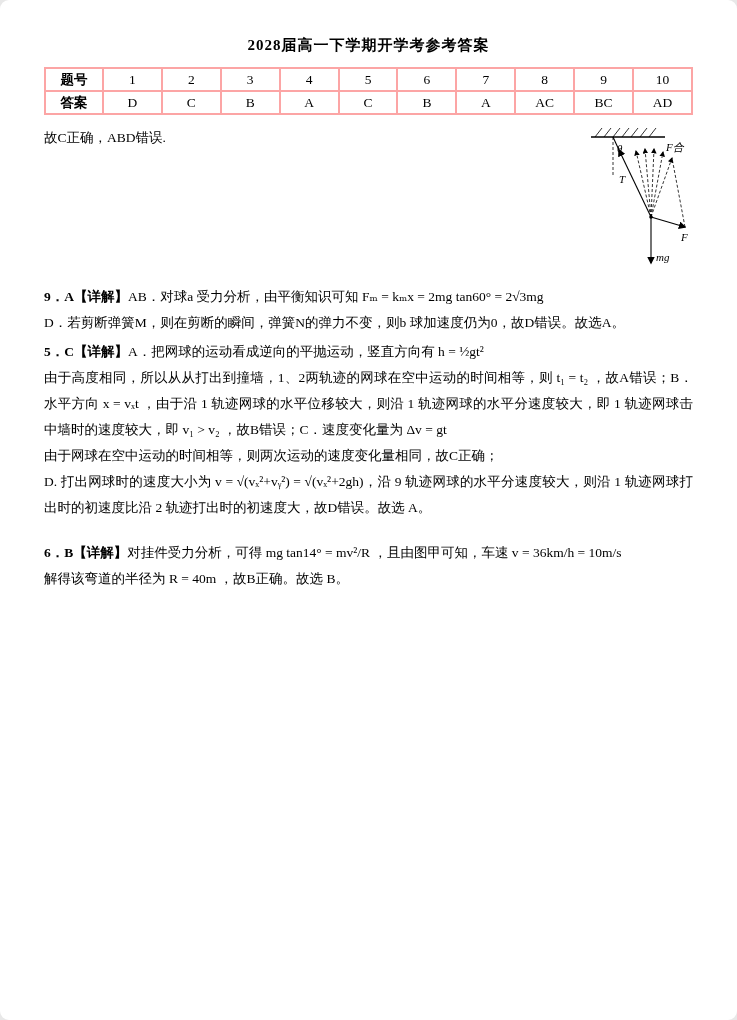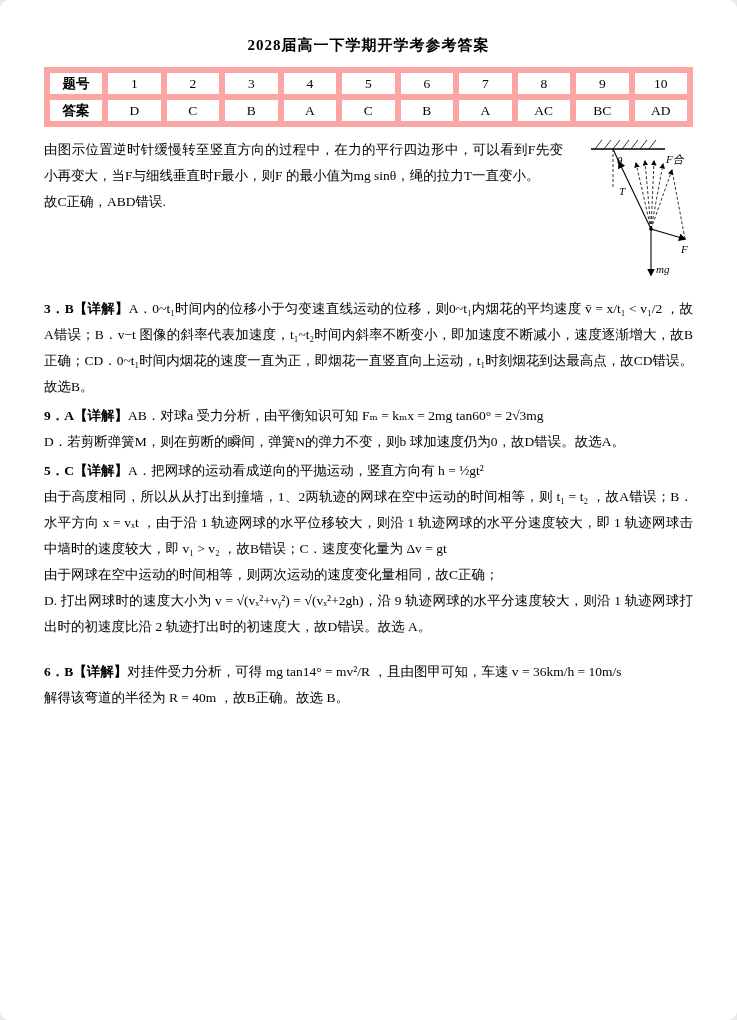--- a/index.html
+++ b/index.html
@@ -8,21 +8,21 @@
     margin:0 auto;padding:36px 44px 20px 44px;
     font-family:"Liberation Serif","DejaVu Serif",serif;color:#000;
     font-size:13.5px;overflow:hidden;border-radius:9px;
   }
   .title{
     text-align:center;font-weight:bold;font-size:15px;
     margin:0 0 12px 0;letter-spacing:1px;
   }
   table.answers{width:100%;border-collapse:collapse;table-layout:fixed;margin:0 0 10px 0;}
   table.answers td{
-    border:6px solid #fca5a5;text-align:center;height:21px;
+    border:2px solid #fca5a5;text-align:center;height:21px;
     font-size:13.5px;padding:0 2px;
   }
   td.rowhead{font-weight:bold;}
   .sol{text-align:justify;line-height:26px;margin:0 0 3px 0;}
   .lead{font-weight:bold;}
   .para{text-align:justify;line-height:26px;}
   .fig{
     float:right;width:120px;height:158px;margin:-4px 0 2px 10px;
   }
   .fig svg{width:100%;height:100%;}
@@ -114,28 +114,24 @@
 
         <circle cx="78" cy="96" r="1.8" fill="#000"></circle>
 
         <line x1="78" y1="96" x2="112" y2="106" stroke="#000" stroke-width="1.1" marker-end="url(#arr)"></line>
         <text x="108" y="120">F</text>
 
         <line x1="78" y1="96" x2="78" y2="142" stroke="#000" stroke-width="1.1" marker-end="url(#arr)"></line>
         <text x="83" y="140">mg</text>
       </svg>
     </div>
-    <div class="para">由图示位置逆时针缓慢转至竖直方向的过程中，在力的平行四边形中，可以看到F先变小再变大，当F与细线垂直时F最小，则F 的最小值为mg sinθ，绳的拉力T一直变小。</div>
     <div class="para">故C正确，ABD错误.</div>
     <div class="clear"></div>
   </div>
 
-  <div class="sol">
-    <span class="lead">3．B【详解】</span><span>A．0~t₁时间内的位移小于匀变速直线运动的位移，则0~t₁内烟花的平均速度 v̄ = x/t₁ &lt; v₁/2 ，故A错误；B．v−t 图像的斜率代表加速度，t₁~t₂时间内斜率不断变小，即加速度不断减小，速度逐渐增大，故B正确；CD．0~t₁时间内烟花的速度一直为正，即烟花一直竖直向上运动，t₁时刻烟花到达最高点，故CD错误。故选B。</span>
-  </div>
 
   <div class="sol">
     <div class="para">
       <span class="lead">9．A【详解】</span><span>AB．对球a 受力分析，由平衡知识可知 Fₘ = kₘx = 2mg tan60° = 2√3mg</span>
     </div>
     <div class="para">D．若剪断弹簧M，则在剪断的瞬间，弹簧N的弹力不变，则b 球加速度仍为0，故D错误。故选A。</div>
   </div>
 
   <div class="sol">
     <div class="para">

